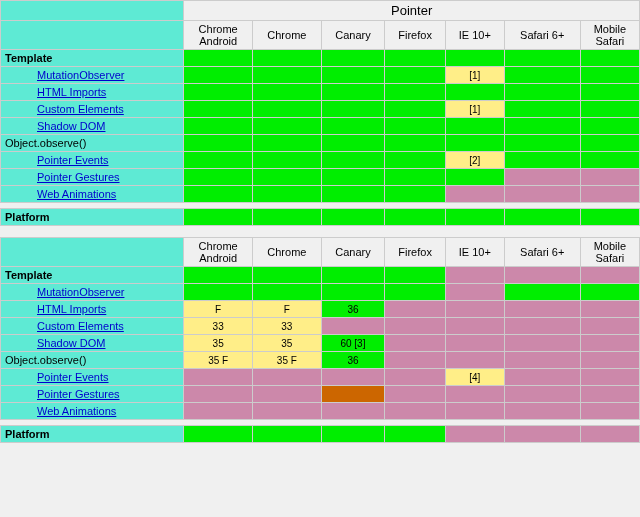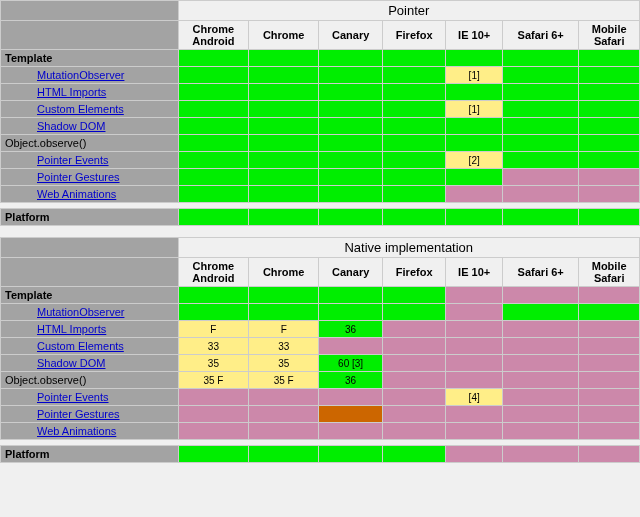--- a/index.html
+++ b/index.html
@@ -9,31 +9,31 @@
     
     table { border-collapse: collapse; width: 100%; }
     
     th, td { border: 1px solid #ccc; padding: 2px 4px; text-align: center; vertical-align: middle; white-space: nowrap; }
     
     .row-label { text-align: left; min-width: 120px; font-size: 11px; padding-left: 4px; background: #f0f0f0; }
     .row-label a { color: #0000cc; text-decoration: underline; padding-left: 32px; }
     
     .section-header { background: #f0f0f0; text-align: center; font-size: 13px; font-weight: normal; }
     
-    .col-header { background: #f0f0f0; font-size: 11px; font-weight: bold; }
+    .col-header { background: #f0f0f0; font-size: 11px; font-weight: normal; }
     
     .green { background: #00ee00; }
     .yellow { background: #ffee88; }
     .pink { background: #cc88aa; }
     .orange { background: #cc6600; }
     .empty { background: #f0f0f0; }
     
     .note { font-size: 10px; }
     
-    td.row-label { background: #a3a3a3; margin-left: 7px; }
+    td.row-label { background: #5eead4; margin-left: 7px; }
     
     tr.spacer td { height: 6px; background: #f0f0f0; border: none; }
     
     .bold-label { font-weight: bold; }
   </style>
 </head>
 <body>
 
 <div class="container">
   <table>
@@ -158,24 +158,20 @@
       <td class="green"></td>
     </tr>
     <tr class="spacer">
       <td colspan="8"></td>
     </tr>
     <tr class="spacer">
       <td colspan="8"></td>
     </tr>
 
     <tr>
-      <td class="row-label empty"></td>
-      <td colspan="7" class="section-header">Native implementation</td>
-    </tr>
-    <tr>
       <td class="row-label col-header"></td>
       <td class="col-header">Chrome<br>Android</td>
       <td class="col-header">Chrome</td>
       <td class="col-header">Canary</td>
       <td class="col-header">Firefox</td>
       <td class="col-header">IE 10+</td>
       <td class="col-header">Safari 6+</td>
       <td class="col-header">Mobile<br>Safari</td>
     </tr>
 

